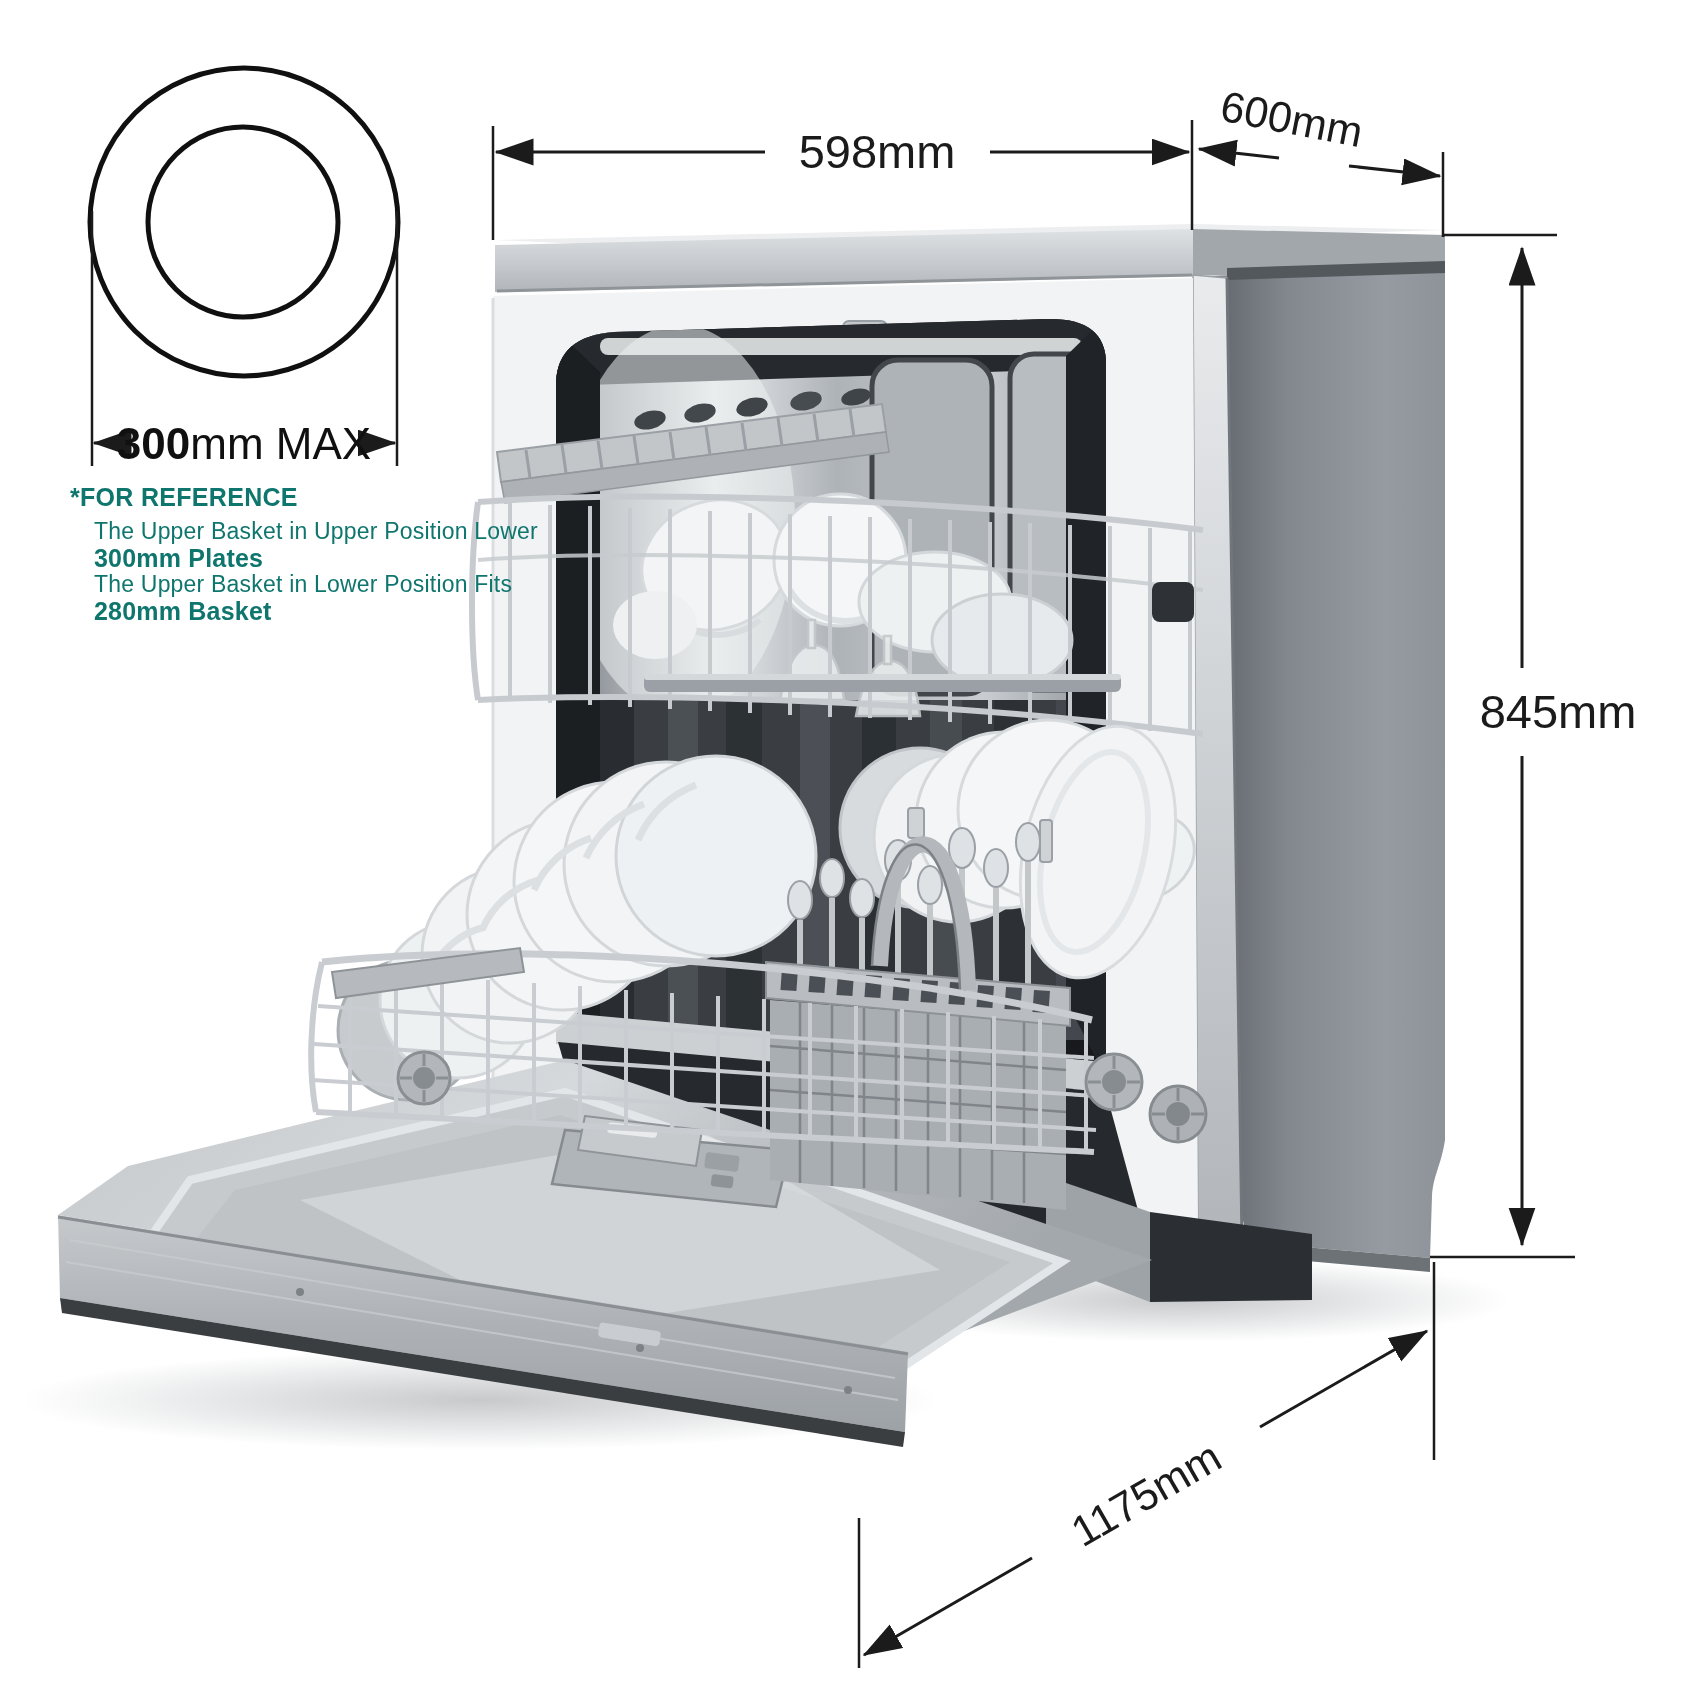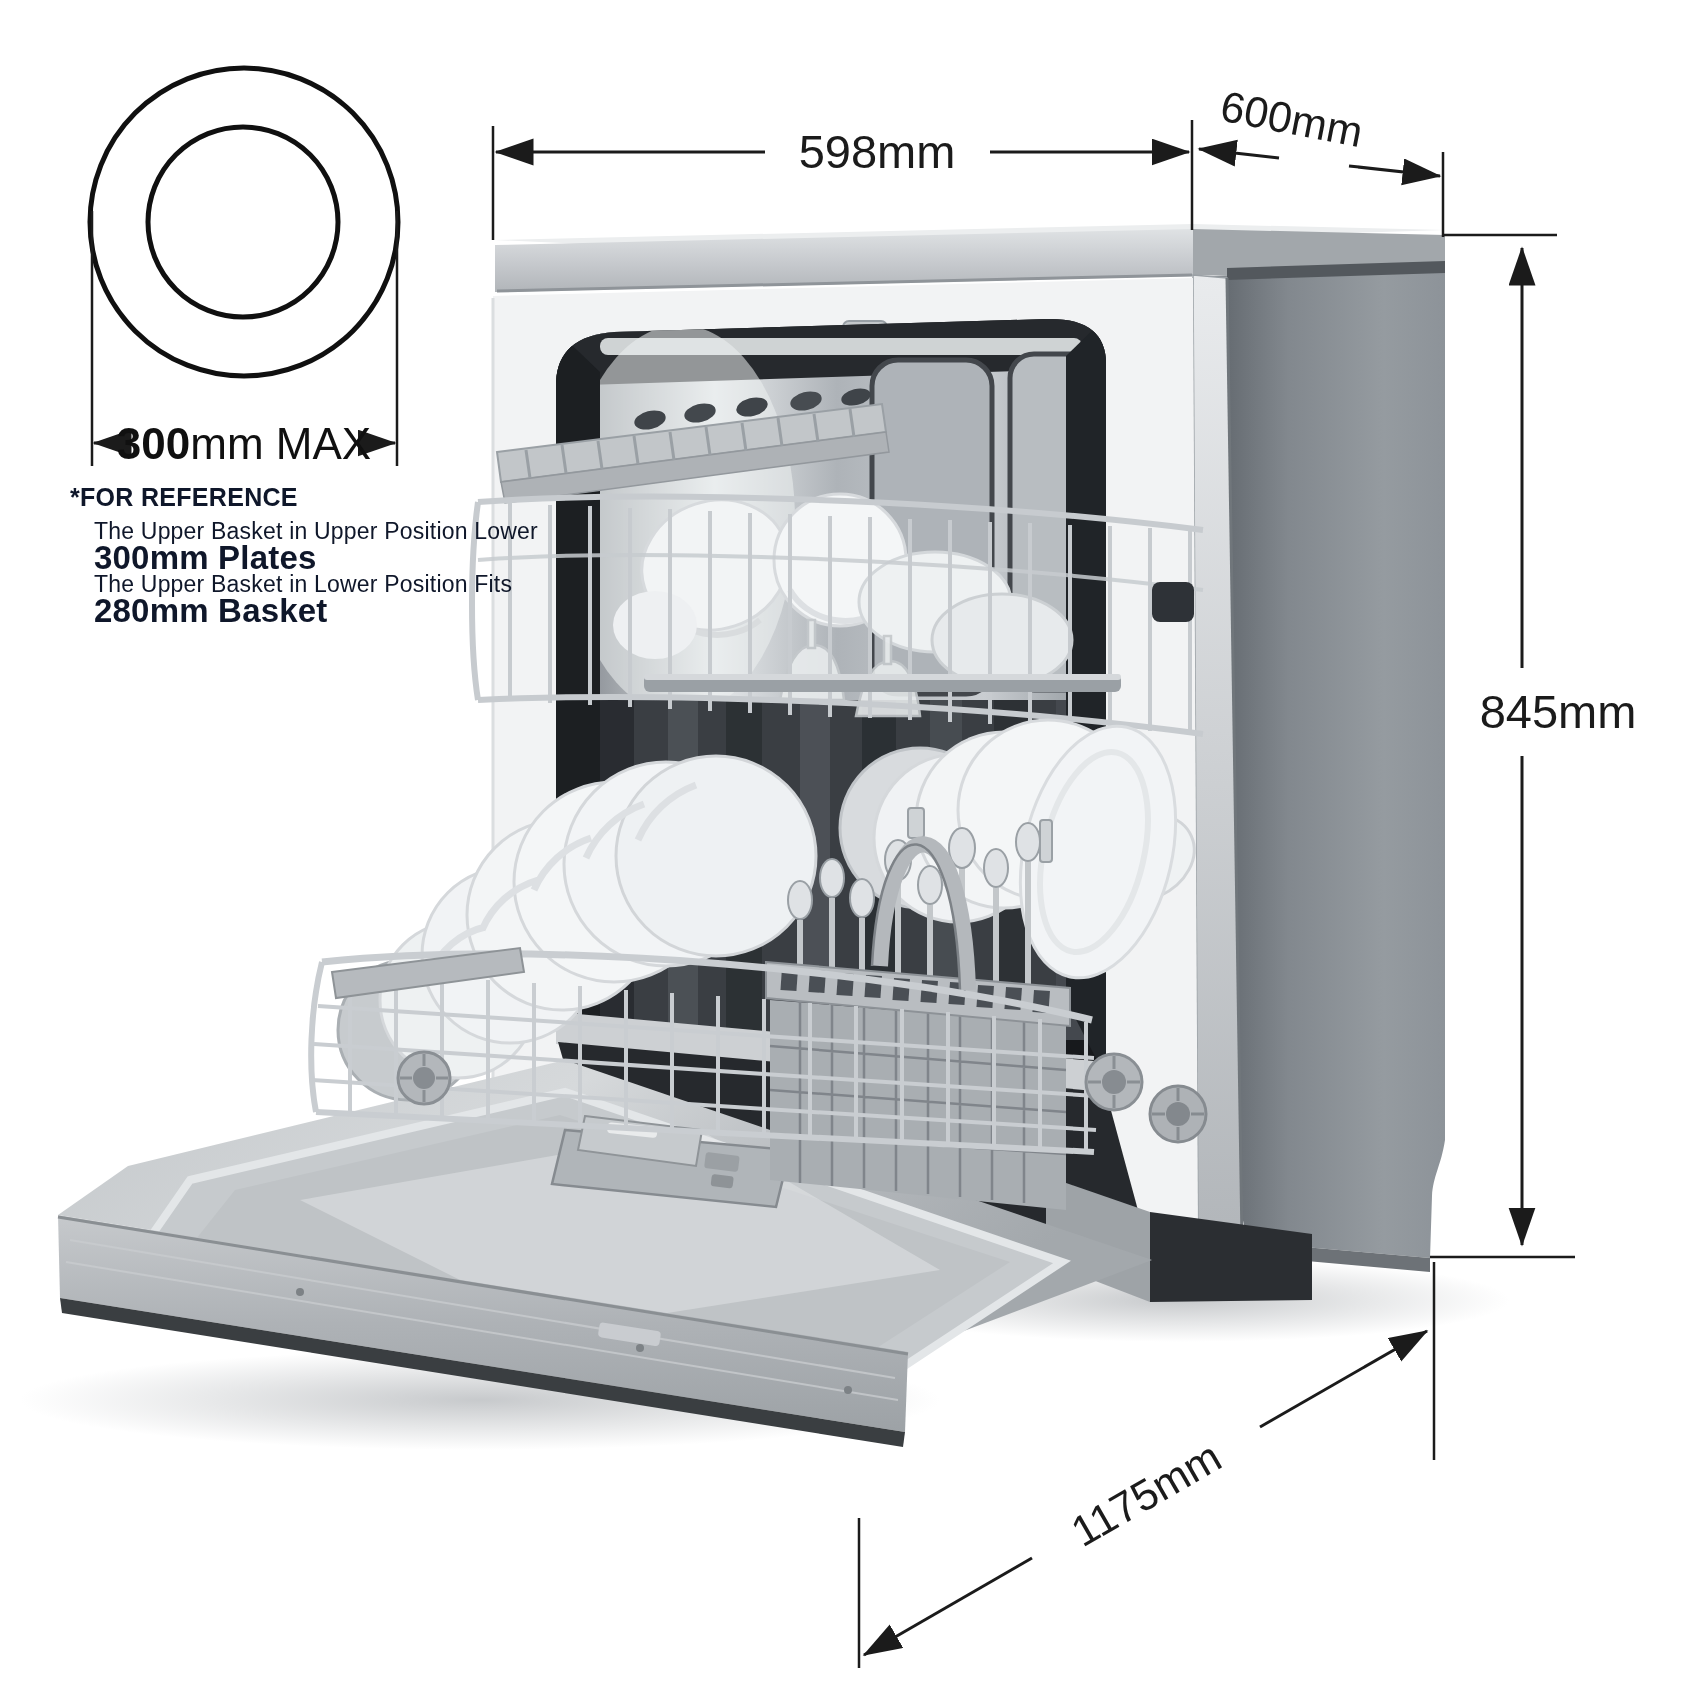--- a/index.html
+++ b/index.html
@@ -5,24 +5,24 @@
   html,body{margin:0;padding:0;background:#ffffff;}
   .canvas{position:relative;width:1700px;height:1700px;background:#fff;overflow:hidden;
           font-family:"Liberation Sans",sans-serif;}
   svg{position:absolute;left:0;top:0;}
   .dim{stroke:#1b1b1b;stroke-width:3;fill:none;}
   .ext{stroke:#1b1b1b;stroke-width:2.5;fill:none;}
   .dimtext{font-family:"Liberation Sans",sans-serif;font-size:47px;fill:#1b1b1b;}
   .dimtext.small{font-size:43px;}
   .circ{stroke:#101010;stroke-width:5;fill:none;}
   .maxtext{font-family:"Liberation Sans",sans-serif;font-size:44px;fill:#101010;}
-  .ref-note{position:absolute;left:70px;top:483px;width:480px;color:#0f172a;}
+  .ref-note{position:absolute;left:70px;top:483px;width:480px;color:#0f766e;}
   .ref-title{font-size:25px;font-weight:bold;letter-spacing:.3px;margin:0 0 6px 0;}
   .ref-line{font-size:23px;line-height:26.5px;padding-left:24px;letter-spacing:.2px;}
-  .ref-line.bold{font-size:33px;font-weight:bold;}
+  .ref-line.bold{font-size:25px;font-weight:bold;}
 </style>
 </head>
 <body>
 
 <div class="canvas">
 <svg width="1700" height="1700" viewBox="0 0 1700 1700">
   <defs>
     <marker id="arrS" markerWidth="14" markerHeight="10" refX="12.5" refY="4.5" orient="auto-start-reverse" markerUnits="strokeWidth">
       <path d="M0,0 L13,4.5 L0,9 Z" fill="#1b1b1b"></path>
     </marker>

